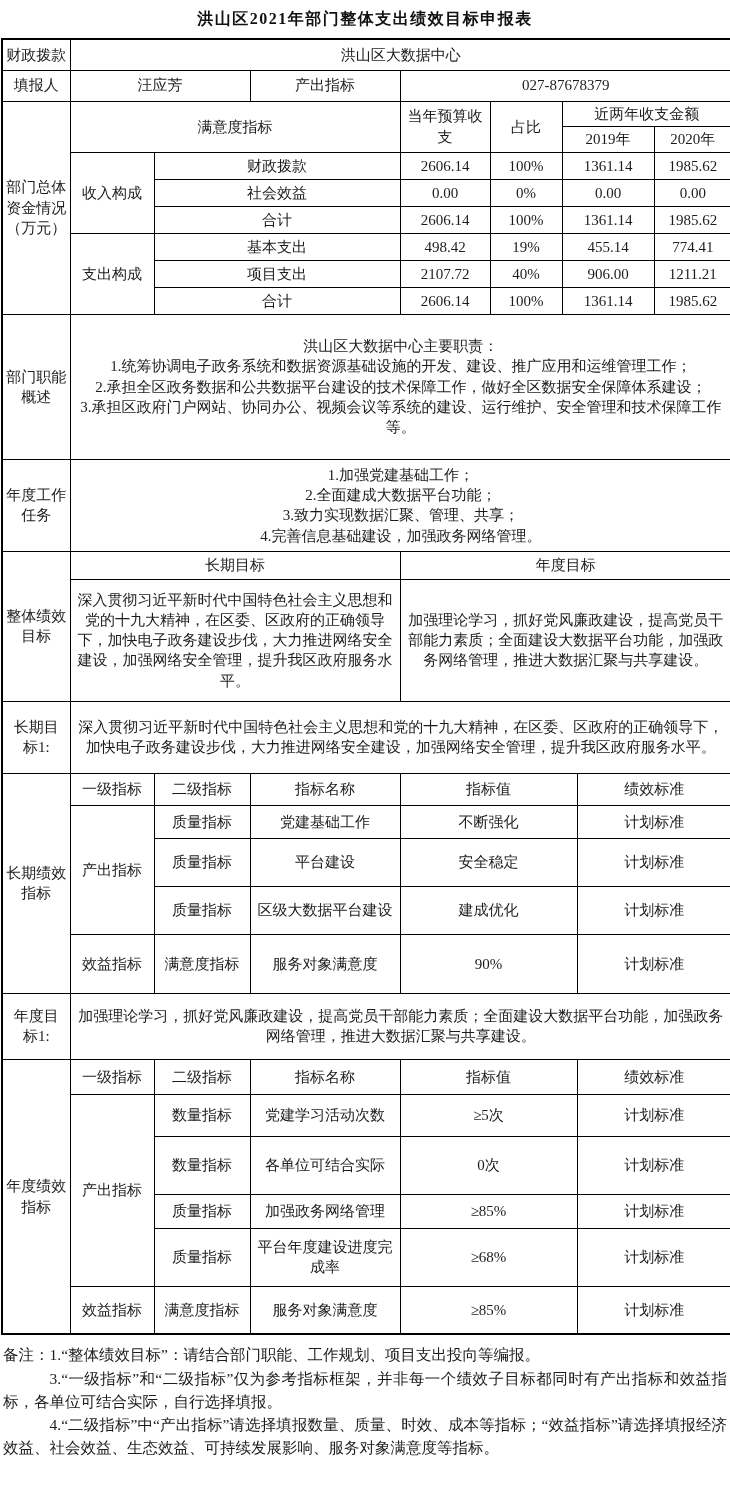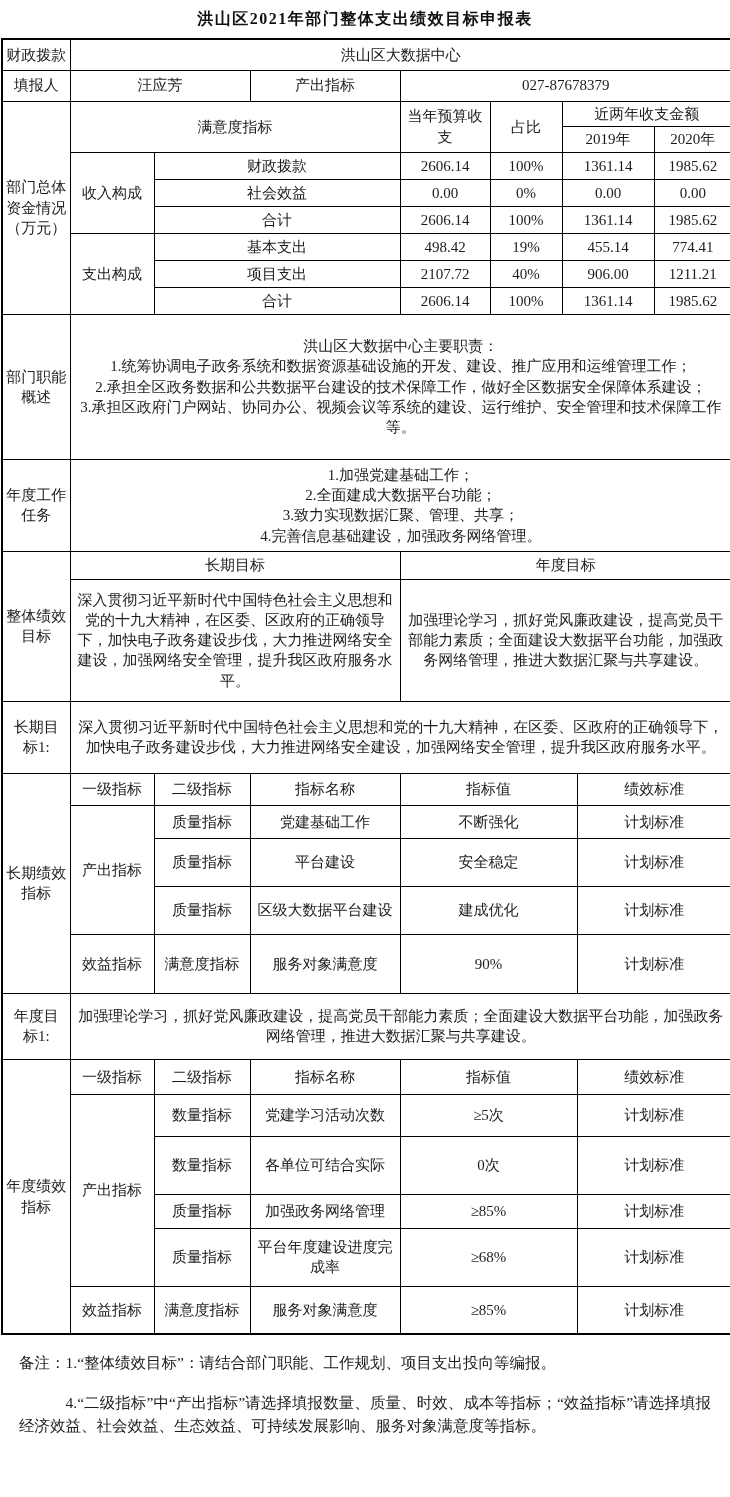--- a/index.html
+++ b/index.html
@@ -41,21 +41,21 @@
     line-height:1.44;
     padding:4px 8px;
   }
   td.bold{font-weight:normal;}
   .notes{
     margin:8px 3px 0 3px;
     font-size:15.5px;
     line-height:1.5;
     text-align:justify;
   }
-  .notes p{margin:16px;}
+  .notes p{margin:0;}
   .notes p.indent{text-indent:3em;}
 </style>
 </head>
 <body>
 
 <div class="page-title">洪山区2021年部门整体支出绩效目标申报表</div>
 
 <table class="form">
   <colgroup>
     <col style="width:68px">
@@ -258,15 +258,16 @@
     <td>满意度指标</td>
     <td>服务对象满意度</td>
     <td colspan="3">≥85%</td>
     <td colspan="2">计划标准</td>
   </tr>
 </tbody>
   </table>
 
 <div class="notes">
   <p>备注：1.“整体绩效目标”：请结合部门职能、工作规划、项目支出投向等编报。</p>
+  <p class="indent">3.“一级指标”和“二级指标”仅为参考指标框架，并非每一个绩效子目标都同时有产出指标和效益指标，各单位可结合实际，自行选择填报。</p>
   <p class="indent">4.“二级指标”中“产出指标”请选择填报数量、质量、时效、成本等指标；“效益指标”请选择填报经济效益、社会效益、生态效益、可持续发展影响、服务对象满意度等指标。</p>
 
 </div>
 
 </body></html>

